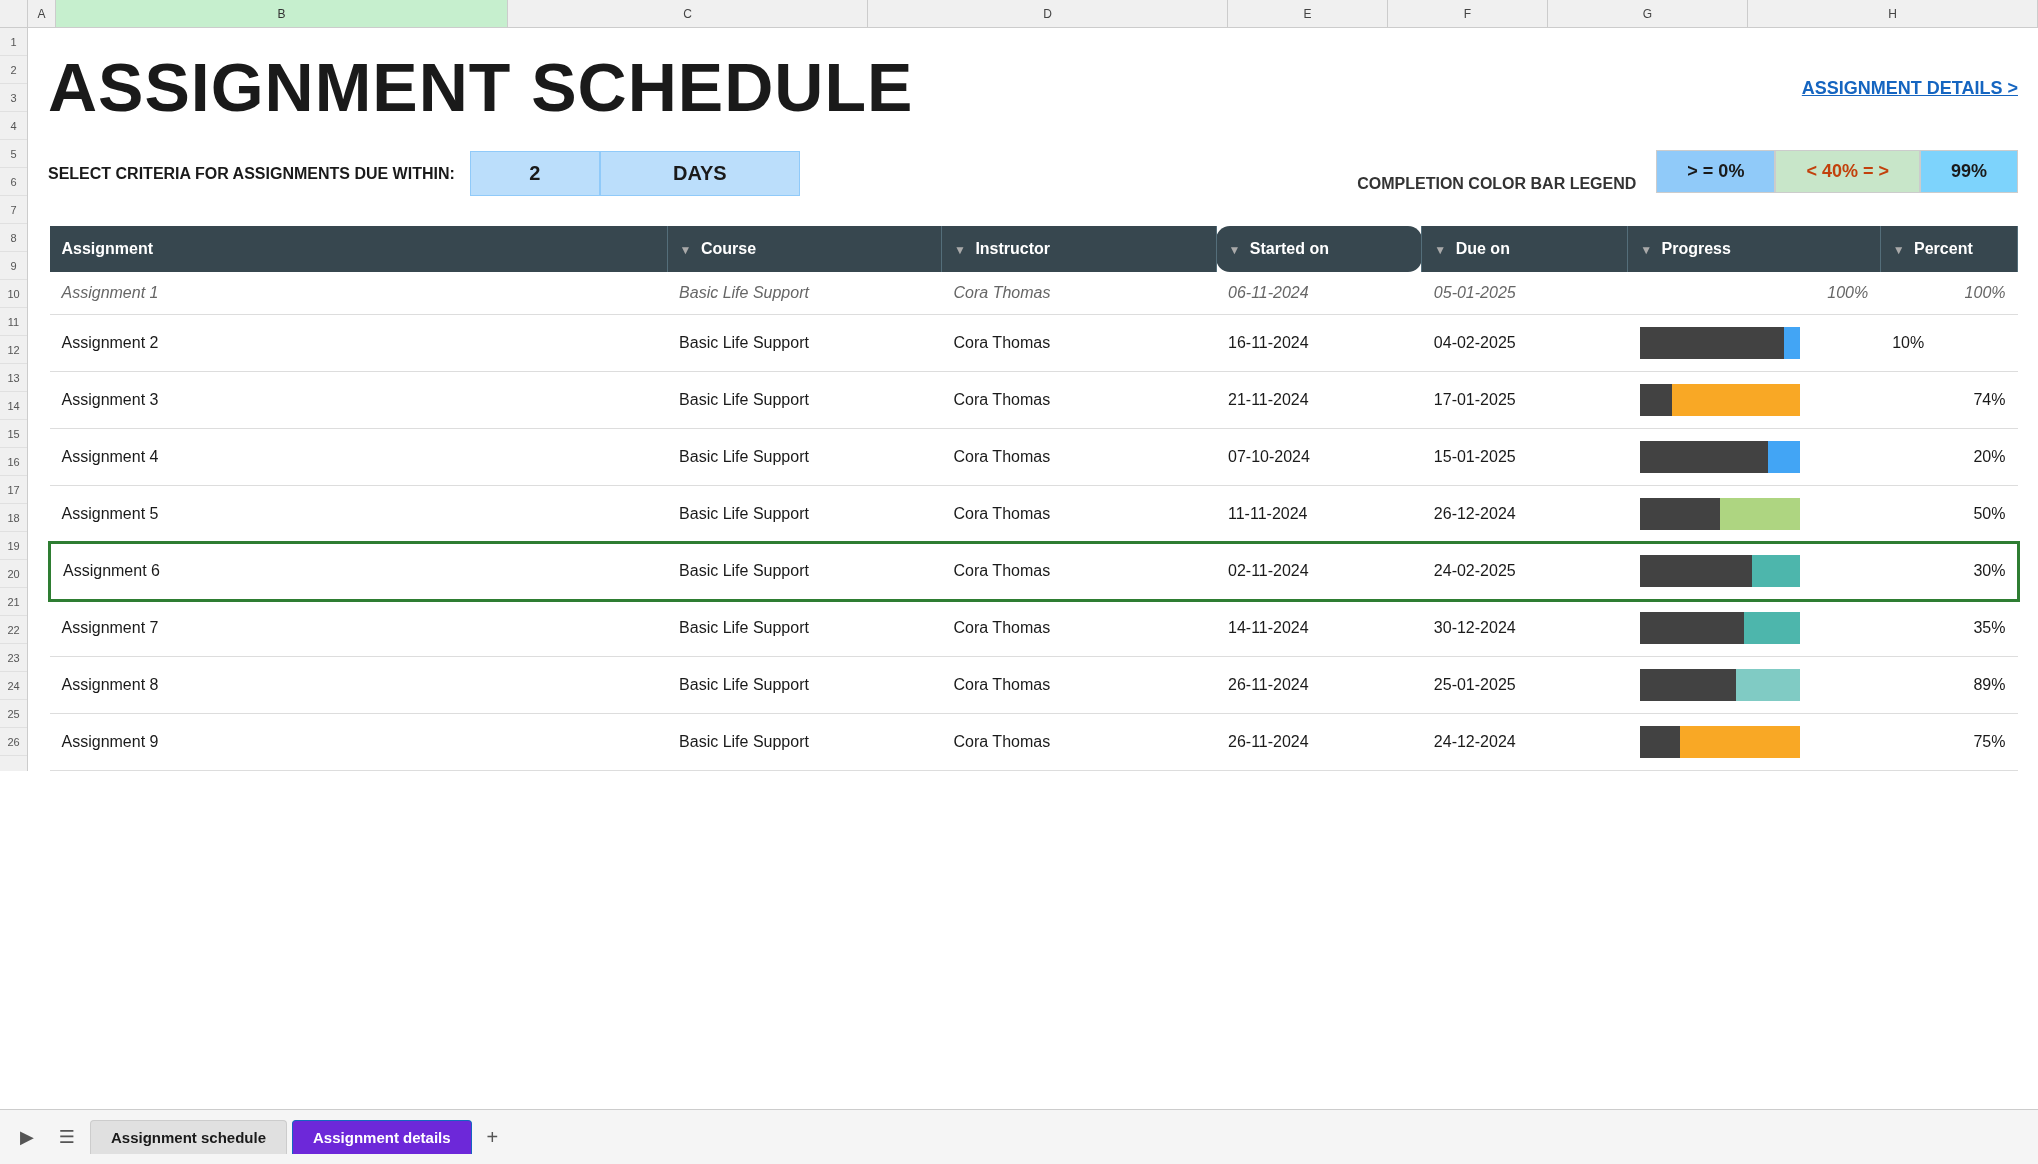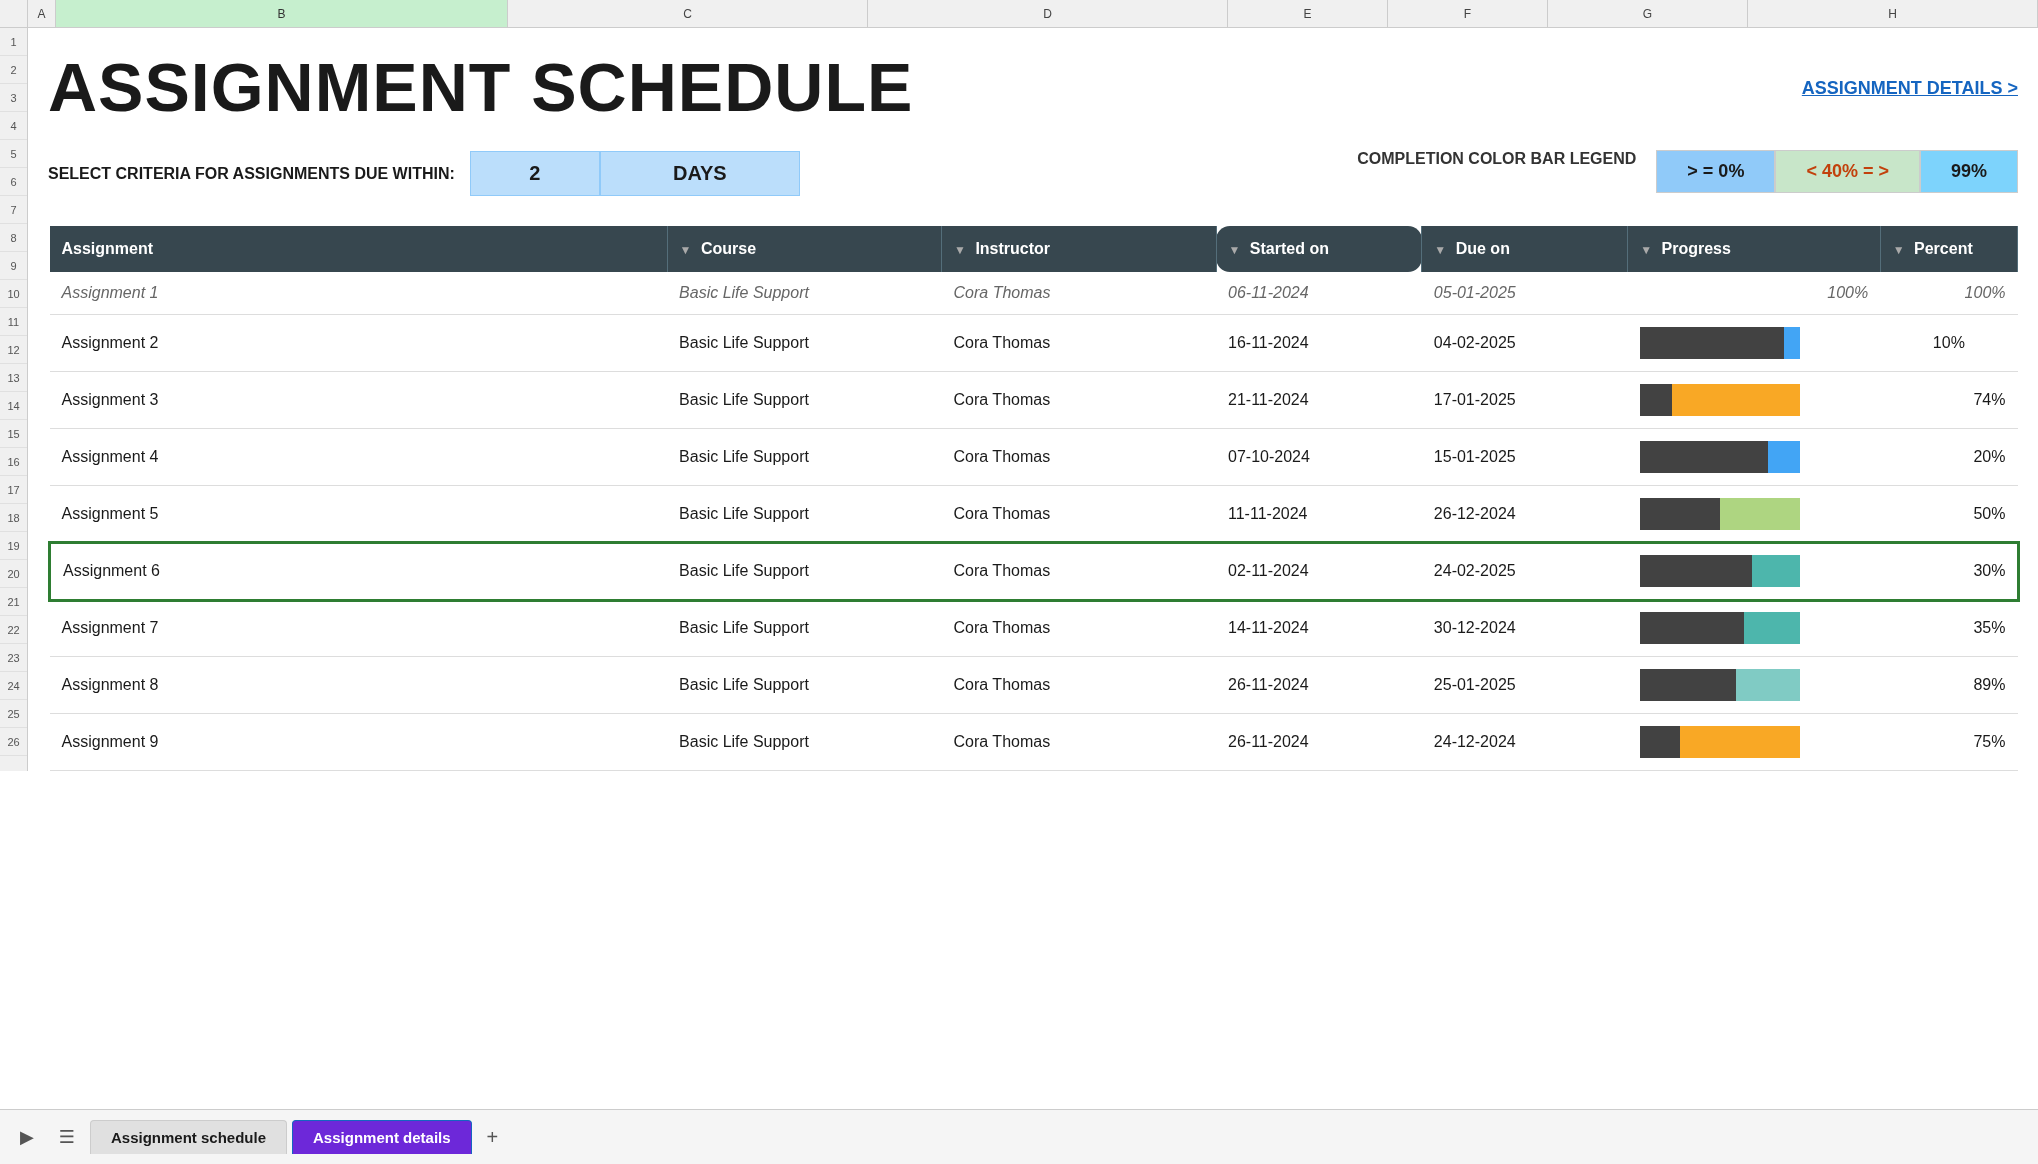--- a/index.html
+++ b/index.html
@@ -84,21 +84,21 @@
       font-size: 18px;
       font-weight: bold;
       text-decoration: underline;
       cursor: pointer;
       margin-top: 30px;
     }
 
     
     .legend-section {
       display: flex;
-      align-items: flex-start;
+      align-items: flex-end;
       justify-content: flex-end;
       gap: 0;
       margin-bottom: 10px;
     }
     .legend-label {
       font-size: 16px;
       font-weight: bold;
       color: #333;
       margin-right: 20px;
     }
@@ -373,21 +373,21 @@
               <td style="">Basic Life Support</td>
               <td style="">Cora Thomas</td>
               <td style="">16-11-2024</td>
               <td style="">04-02-2025</td>
               <td>
                 <div class="progress-bar-container">
                   <div class="progress-bar-dark" style="width: 144px;"></div>
                   <div class="progress-bar-fill" style="width: 16px; background-color: rgb(66, 165, 245);"></div>
                 </div>
               </td>
-              <td style="text-align: center;">10%</td>
+              <td style="text-align: left;">10%</td>
             </tr>
             <tr>
               <td style="">Assignment 3</td>
               <td style="">Basic Life Support</td>
               <td style="">Cora Thomas</td>
               <td style="">21-11-2024</td>
               <td style="">17-01-2025</td>
               <td>
                 <div class="progress-bar-container">
                   <div class="progress-bar-dark" style="width: 32px;"></div>

